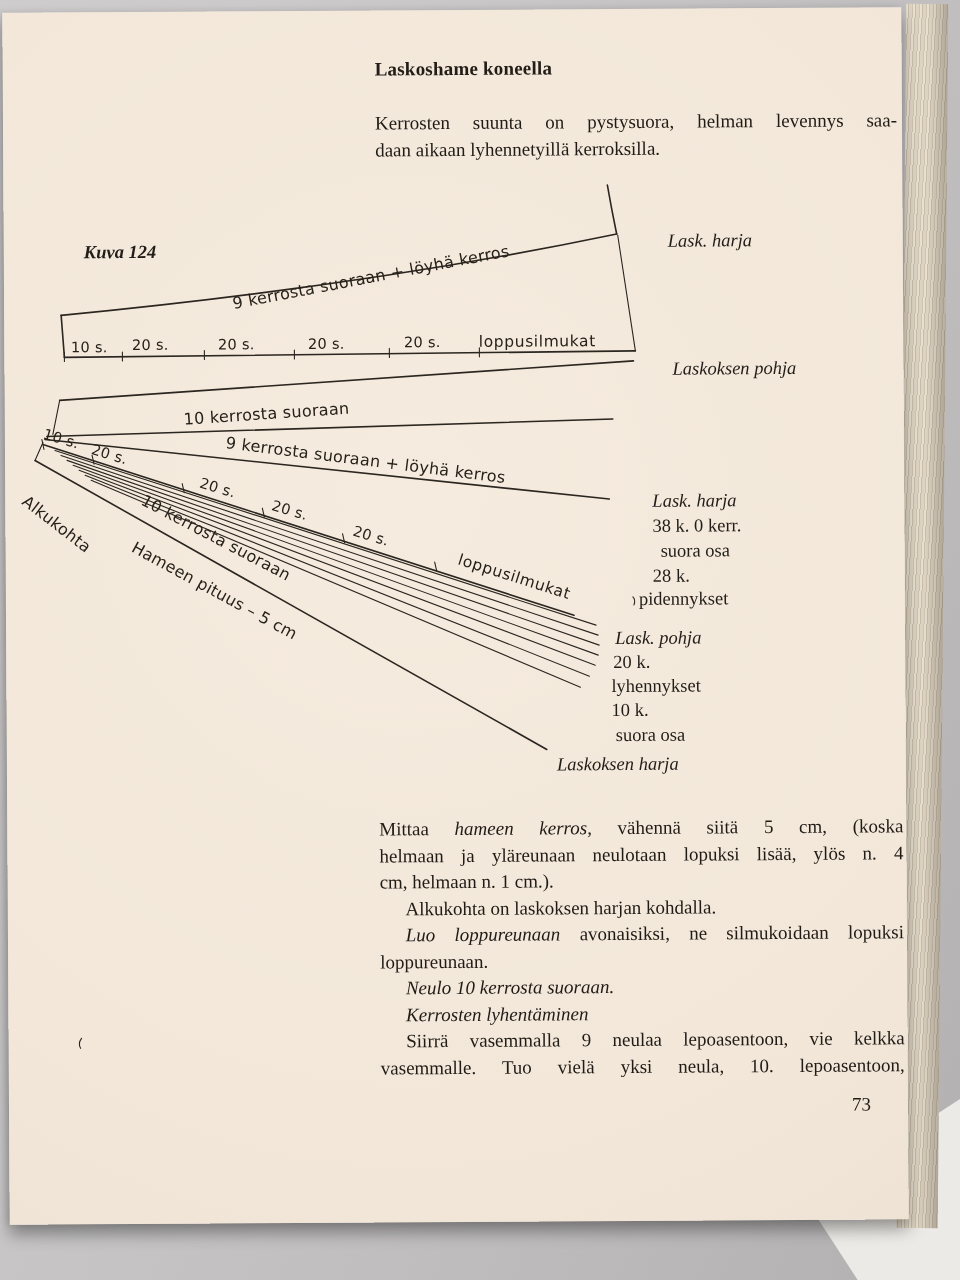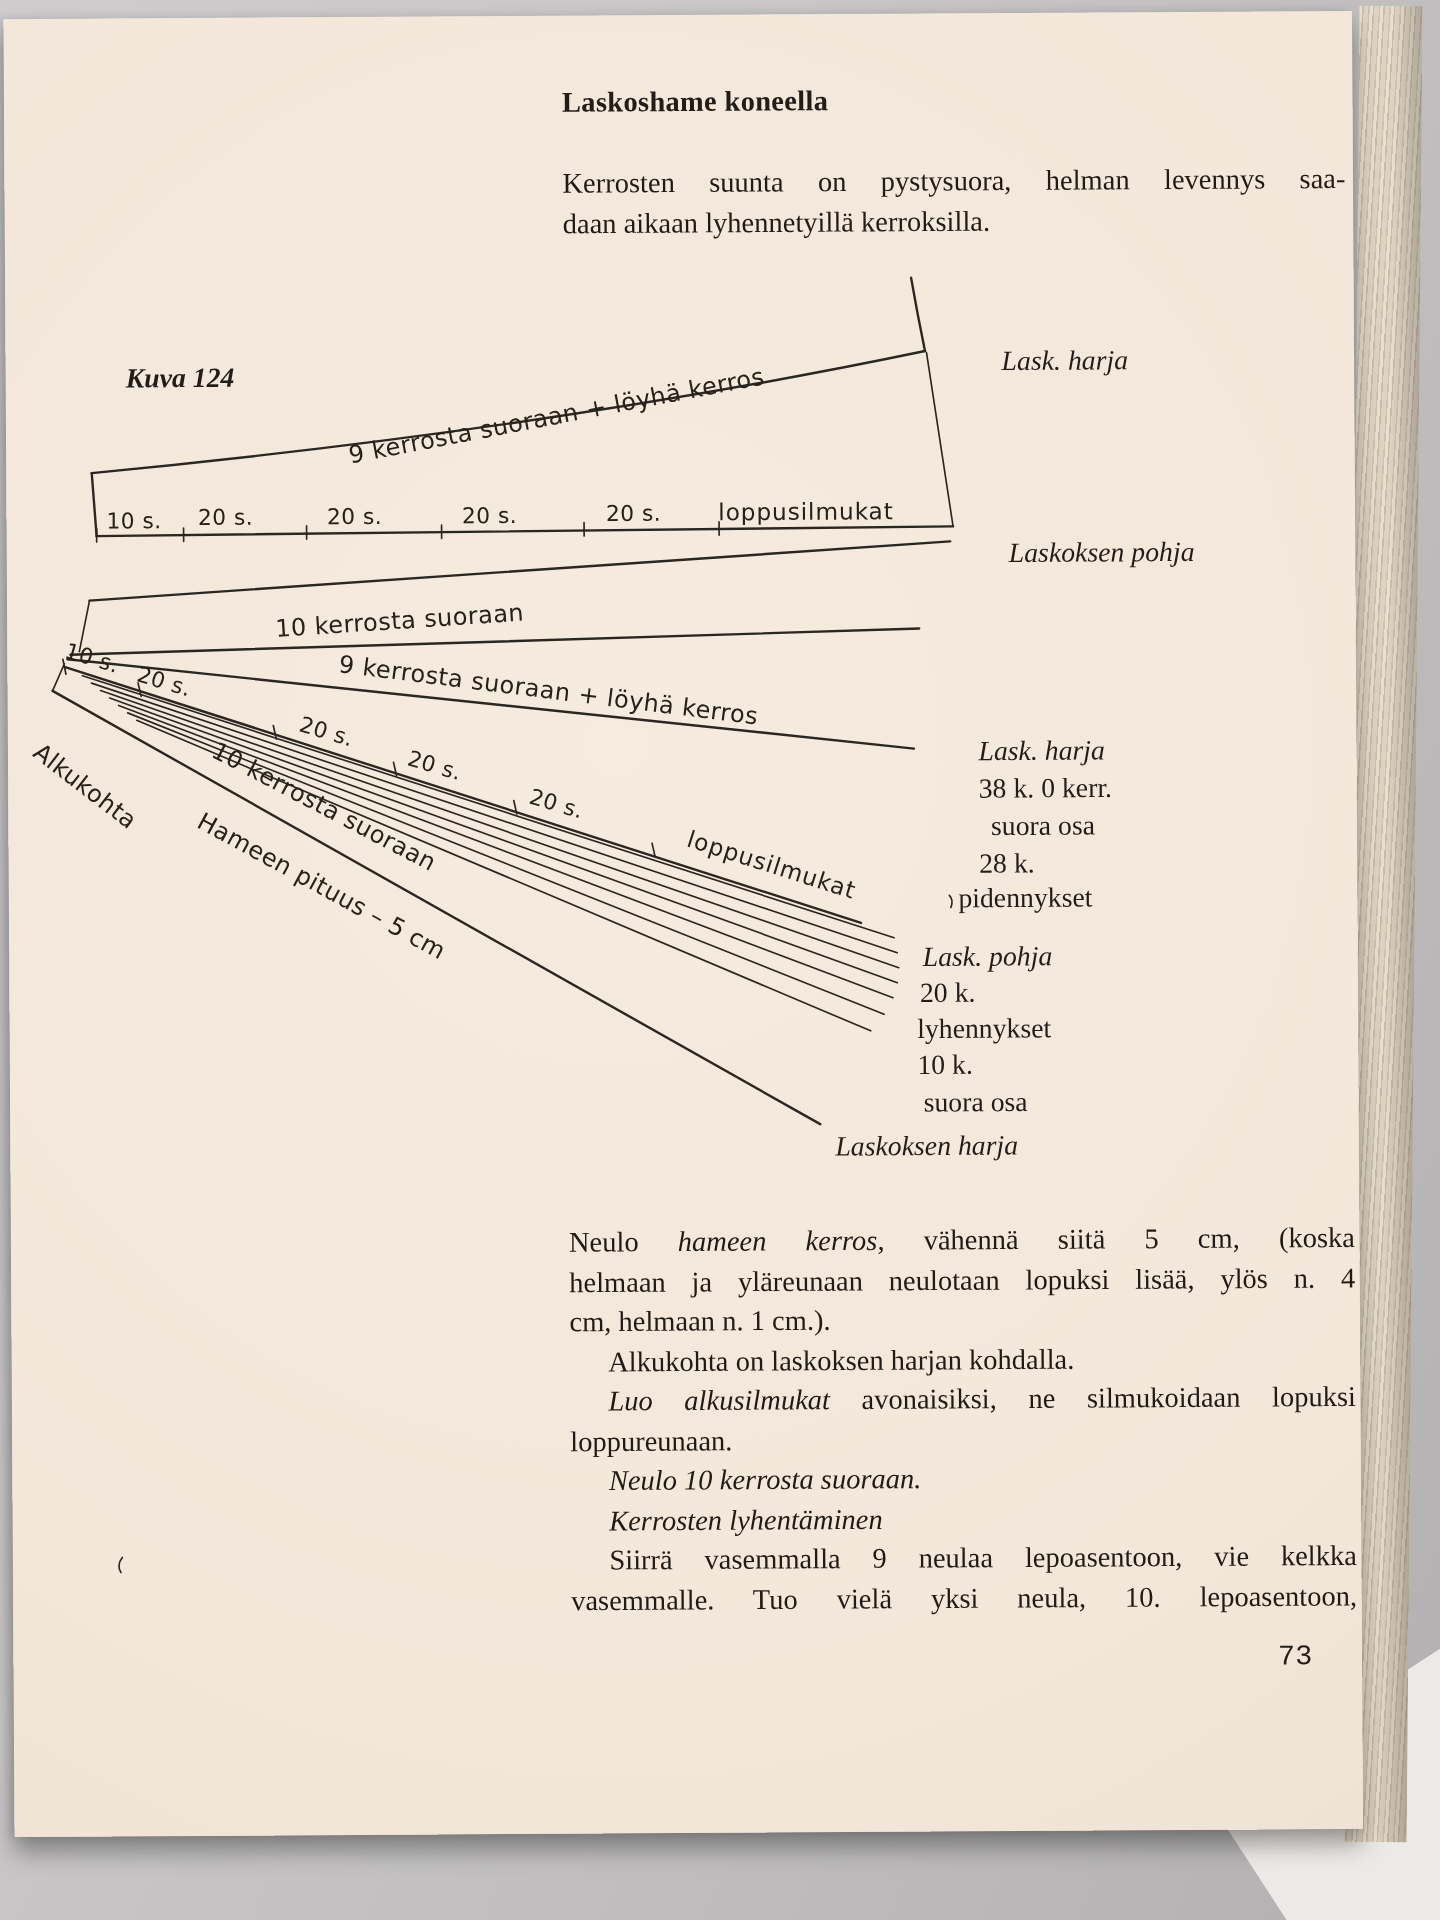--- a/index.html
+++ b/index.html
@@ -17,21 +17,21 @@
          background:radial-gradient(120% 90% at 45% 40%,#f5ebde 0%,#f2e7d9 60%,#ecdfd0 100%);
          box-shadow:0 10px 16px rgba(0,0,0,.35),-3px 0 6px rgba(0,0,0,.10);
          transform:rotate(-.35deg);color:#221d17;}
   .heading{position:absolute;left:372px;top:48px;font-weight:700;font-size:19px;letter-spacing:.2px;}
   .intro{position:absolute;left:372px;top:100px;width:522px;}
   .bl{font-size:19px;line-height:26.5px;color:#201b15;text-align:justify;}
   .stretch{text-align-last:justify;}
   .indent{text-indent:1.35em;}
   .bl em{font-style:italic;}
   .body-block{position:absolute;left:372px;top:806px;width:524px;}
-  .page-number{position:absolute;left:843px;top:1086px;font-size:19px;font-family:Liberation Mono, monospace;}
+  .page-number{position:absolute;left:843px;top:1086px;font-size:19px;}
   svg.fig{position:absolute;left:0;top:0;width:899px;height:1212px;pointer-events:none;}
   .ln{stroke:#2b2620;stroke-width:1.6;fill:none;stroke-linecap:round;}
   .ln-thin{stroke-width:1.1;}
   .dia{font-family:"DejaVu Sans",sans-serif;font-size:16px;fill:#262119;letter-spacing:.3px;}
   .tick{font-size:14.5px;}
   .lop{font-size:15.5px;letter-spacing:.6px;}
   .ser{font-family:"Liberation Serif",serif;font-size:18.5px;fill:#221d18;}
   .it{font-style:italic;}
   .bi{font-style:italic;font-weight:700;}
 </style>
@@ -128,25 +128,25 @@
         <text class="ser" x="605" y="707">10 k.</text>
         <text class="ser" x="609" y="732">suora osa</text>
 
         <text class="ser it" x="550" y="761">Laskoksen harja</text>
       </g>
 
       <path class="ln ln-thin" d="M73,1026 q-4,5 -1,10"></path>
     </svg>
 
     <div class="body-block">
-      <div class="bl stretch"><span>Neulo </span><em>hameen kerros,</em><span> vähennä siitä 5 cm, (koska</span></div>
+      <div class="bl stretch"><span>Mittaa </span><em>hameen kerros,</em><span> vähennä siitä 5 cm, (koska</span></div>
       <div class="bl stretch">helmaan ja yläreunaan neulotaan lopuksi lisää, ylös n. 4</div>
       <div class="bl">cm, helmaan n. 1 cm.).</div>
       <div class="bl indent">Alkukohta on laskoksen harjan kohdalla.</div>
-      <div class="bl stretch indent"><em>Luo alkusilmukat</em><span> avonaisiksi, ne silmukoidaan lopuksi</span></div>
+      <div class="bl stretch indent"><em>Luo loppureunaan</em><span> avonaisiksi, ne silmukoidaan lopuksi</span></div>
       <div class="bl">loppureunaan.</div>
       <div class="bl indent"><em>Neulo 10 kerrosta suoraan.</em></div>
       <div class="bl indent"><em>Kerrosten lyhentäminen</em></div>
       <div class="bl stretch indent">Siirrä vasemmalla 9 neulaa lepoasentoon, vie kelkka</div>
       <div class="bl stretch">vasemmalle. Tuo vielä yksi neula, 10. lepoasentoon,</div>
     </div>
 
     <div class="page-number">73</div>
   </div>
 </div>

